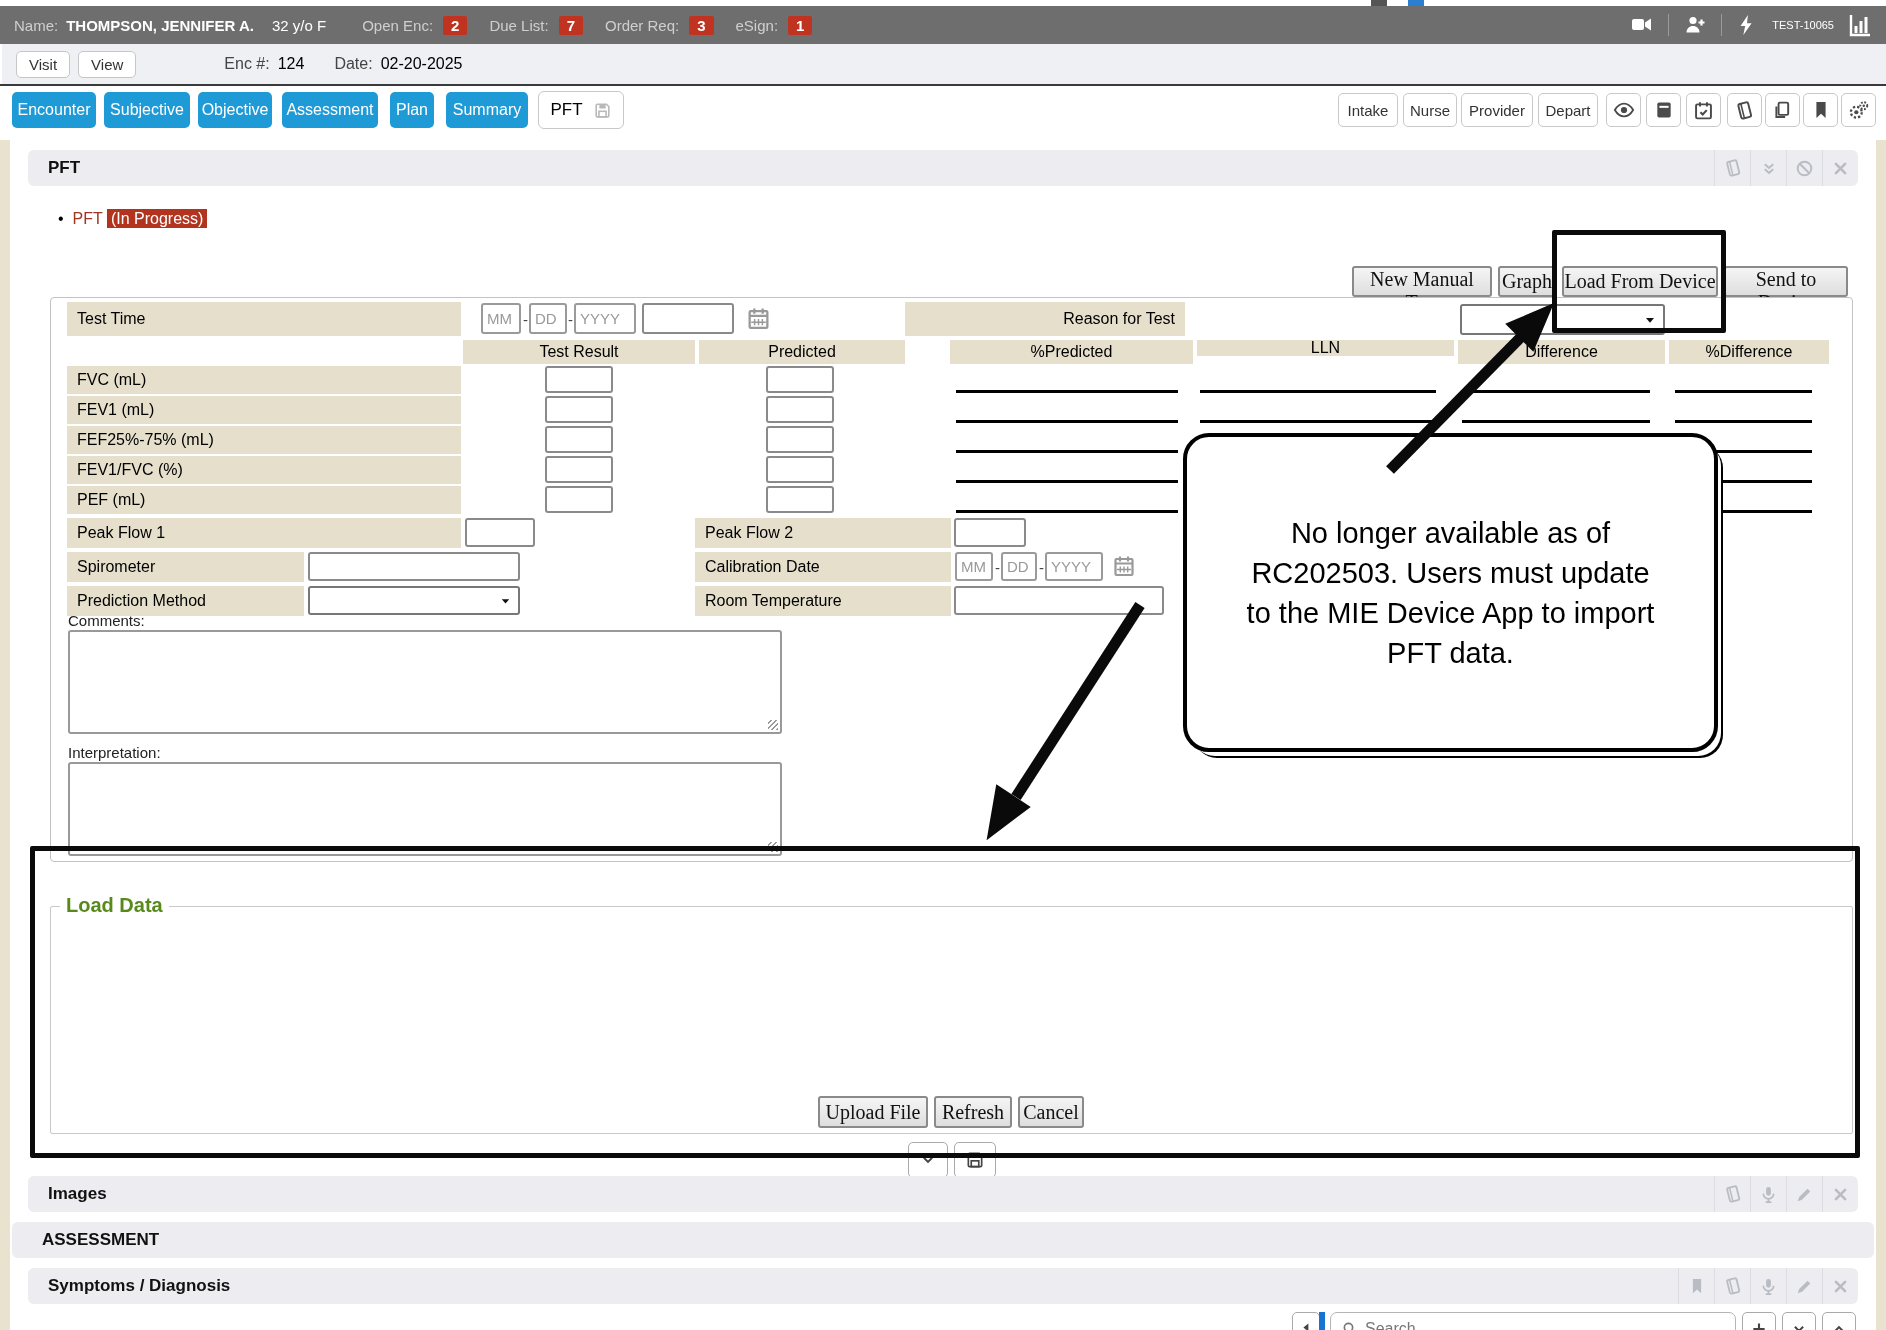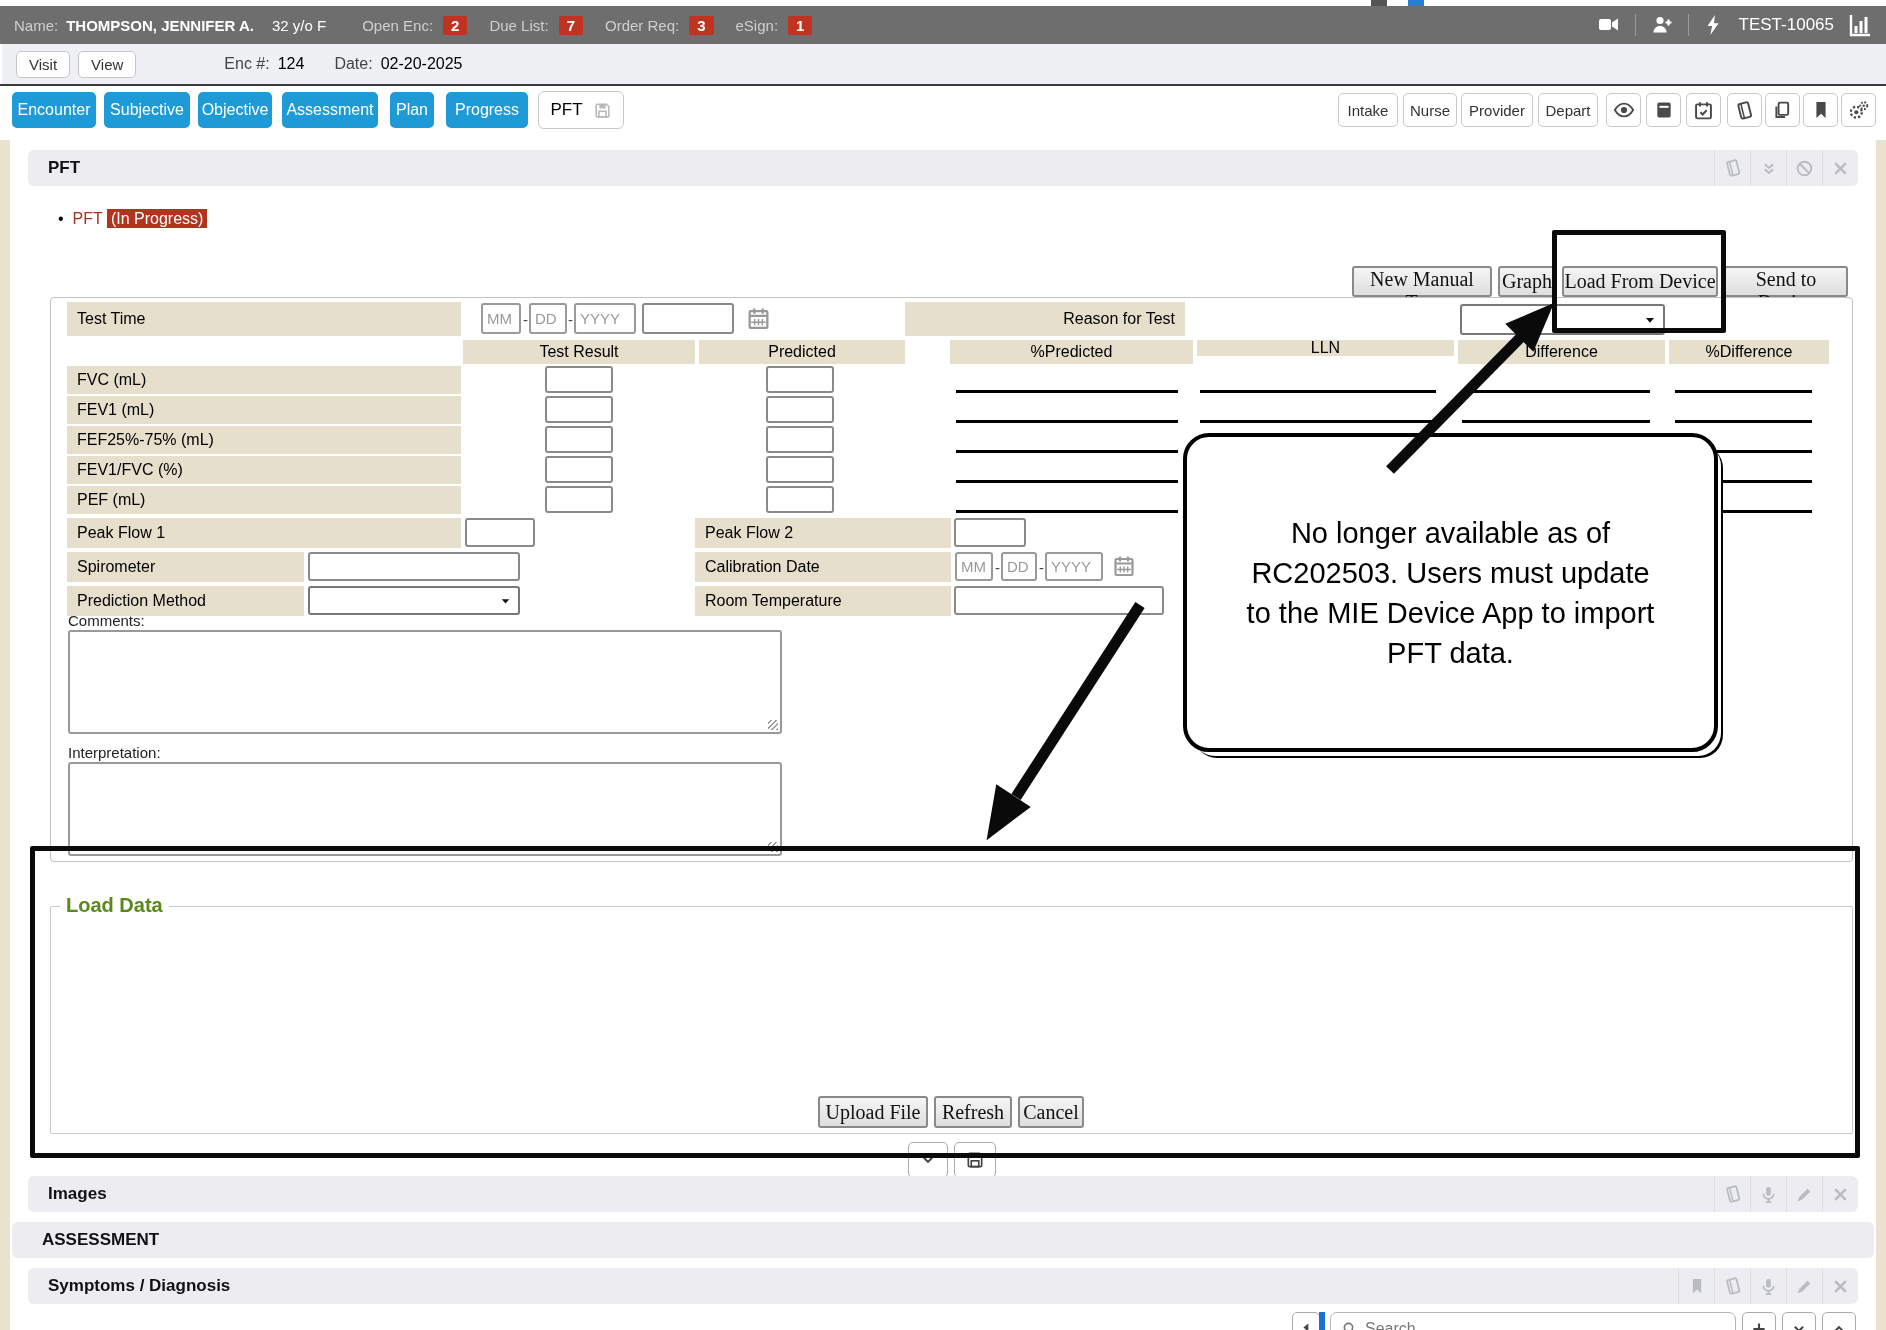--- a/index.html
+++ b/index.html
@@ -219,21 +219,21 @@
           <use href="#i-cam"></use>
         </svg>
       <span class="vsep"></span>
       <svg class="ic" width="24" height="24">
           <use href="#i-useradd"></use>
         </svg>
       <span class="vsep"></span>
       <svg class="ic" width="22" height="22">
           <use href="#i-bolt"></use>
         </svg>
-      <span style="font-size:17px">TEST-10065</span>
+      <span style="font-size:11px">TEST-10065</span>
       <svg class="ic" width="24" height="24">
           <use href="#i-chart"></use>
         </svg>
     </span>
   </div>
 
   <div class="abs subbar">
     <button class="wbtn" style="margin-left:14px">Visit</button>
     <button class="wbtn" style="margin-left:8px">View</button>
     <span style="margin-left:88px;color:#444">Enc #:</span>
@@ -243,21 +243,21 @@
   </div>
 
   <div class="abs darkline"></div>
 
   <div class="abs tabrow">
     <button class="bluetab" style="left:12px;width:84px">Encounter</button>
     <button class="bluetab" style="left:104px;width:86px">Subjective</button>
     <button class="bluetab" style="left:198px;width:74px">Objective</button>
     <button class="bluetab" style="left:282px;width:96px">Assessment</button>
     <button class="bluetab" style="left:390px;width:44px">Plan</button>
-    <button class="bluetab" style="left:446px;width:82px">Progress</button>
+    <button class="bluetab" style="left:446px;width:82px">Summary</button>
     <div class="whitetab" style="left:538px;width:86px">
       <span>PFT</span>
       <svg class="ic" width="19" height="19" style="color:#b9b9b9">
           <use href="#i-floppy"></use>
         </svg>
     </div>
     <button class="stagebtn" style="left:1338px;width:60px">Intake</button>
     <button class="stagebtn" style="left:1403px;width:54px">Nurse</button>
     <button class="stagebtn" style="left:1461px;width:72px">Provider</button>
     <button class="stagebtn" style="left:1538px;width:60px">Depart</button>

